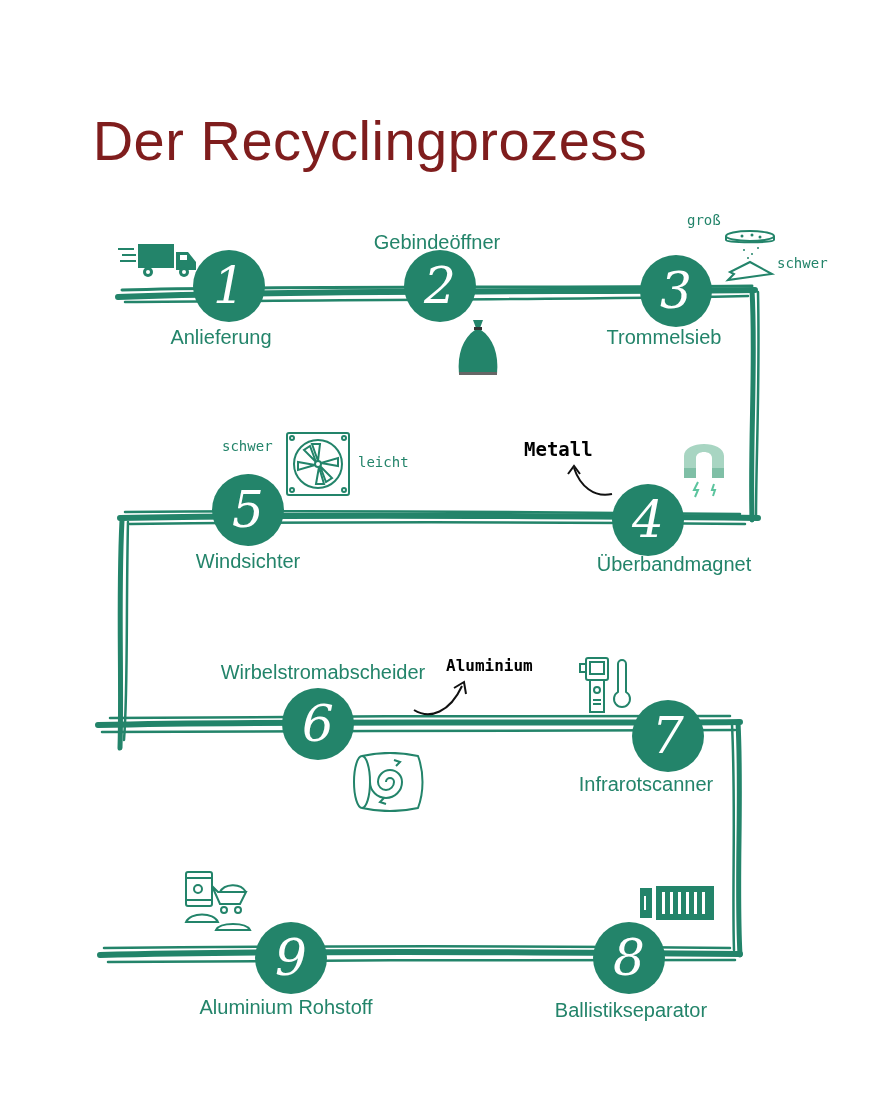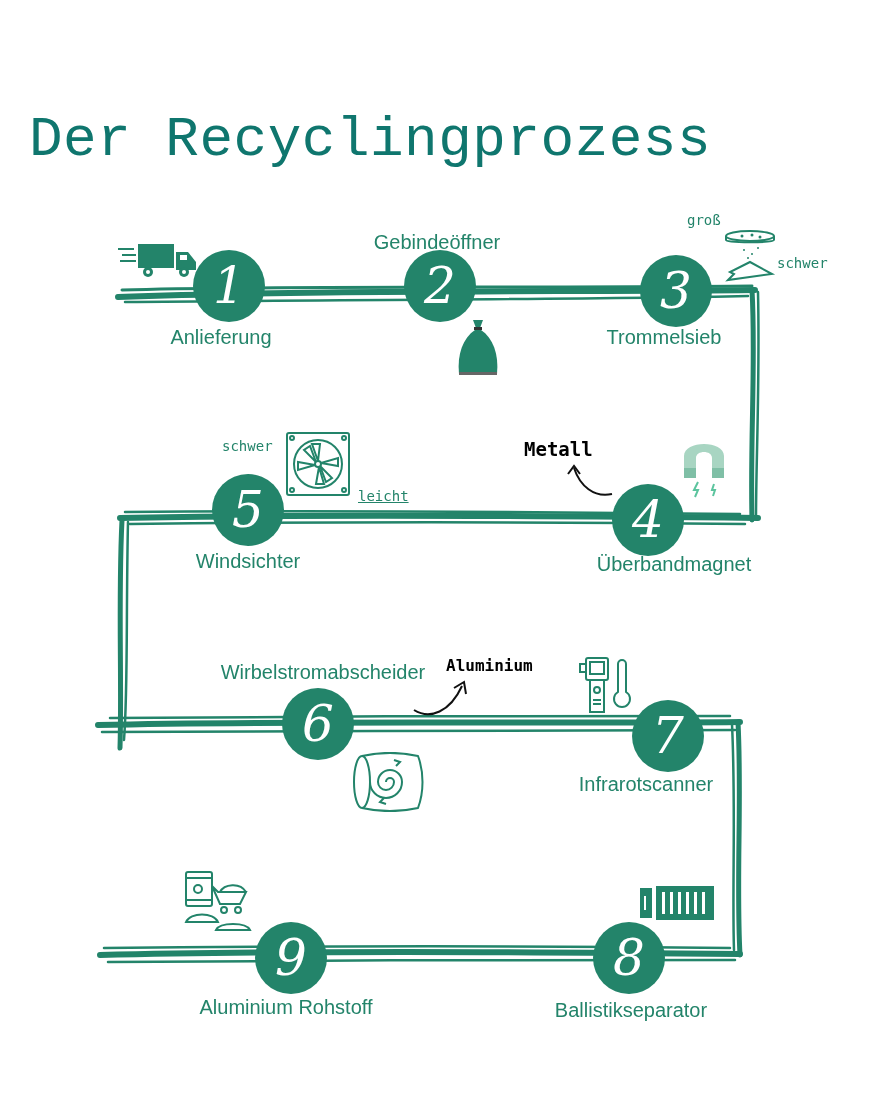--- a/index.html
+++ b/index.html
@@ -1,19 +1,19 @@
 <!DOCTYPE html>
 <html><head>
   <meta charset="utf-8">
   <style>
     html, body { margin: 0; padding: 0; background: #ffffff; }
     body { width: 880px; height: 1100px; position: relative; overflow: hidden; font-family: "DejaVu Sans", sans-serif; }
     .title {
       position: absolute; left: 0; top: 108px; width: 740px; text-align: center;
-      font-family: Liberation Mono, monospace; font-size: 56px; color: #0f766e; letter-spacing: 0.5px;
+      font-family: Liberation Sans, sans-serif; font-size: 56px; color: #7f1d1d; letter-spacing: 0.5px;
     }
     svg.path { position: absolute; left: 0; top: 0; }
     .step {
       position: absolute; width: 72px; height: 72px; border-radius: 50%;
       background: #23846a; color: #fff; display: flex; align-items: center; justify-content: center;
       font-family: "DejaVu Serif", serif; font-style: italic; font-size: 50px; line-height: 1;
     }
     .label {
       position: absolute; font-family: "Liberation Sans", sans-serif; font-size: 20px; color: #23846a;
       white-space: nowrap; transform: translateX(-50%);
@@ -145,21 +145,21 @@
       <circle cx="58" cy="58" r="2"></circle>
     <path d="M32 29 L26 12 L34 12z"></path>
       <path d="M35 31 L52 26 L52 34z"></path>
       <path d="M33 35 L38 52 L30 52z"></path>
     <path d="M29 33 L12 38 L12 30z"></path>
       <path d="M30 30 L18 18 L24 14z"></path>
       <path d="M34 34 L46 46 L40 50z"></path>
   </g>
 </svg>
 <div class="hand" style="left:222px; top:438px;">schwer</div>
-<div class="hand" style="left:358px; top:488px;text-decoration:underline;">leicht</div>
+<div class="hand" style="left:358px; top:454px;">leicht</div>
 
 <div class="step" style="left:282px; top:688px;">
     <span>6</span>
   </div>
 <div class="label" style="left:323px; top:661px;">Wirbelstromabscheider</div>
 <svg class="icon" style="left:350px; top:752px;" width="76" height="60" viewBox="0 0 76 60">
   <g fill="none" stroke="#23846a" stroke-width="2">
     <path d="M12 4 C 30 0, 50 0, 68 4 C 74 20, 74 40, 68 56 C 50 60, 30 60, 12 56"></path>
     <ellipse cx="12" cy="30" rx="8" ry="26"></ellipse>
     <path d="M40 30 m-4 0 a4 4 0 1 1 8 0 a8 8 0 1 1 -16 0 a12 12 0 1 1 24 0 a16 16 0 1 1 -32 0"></path>

